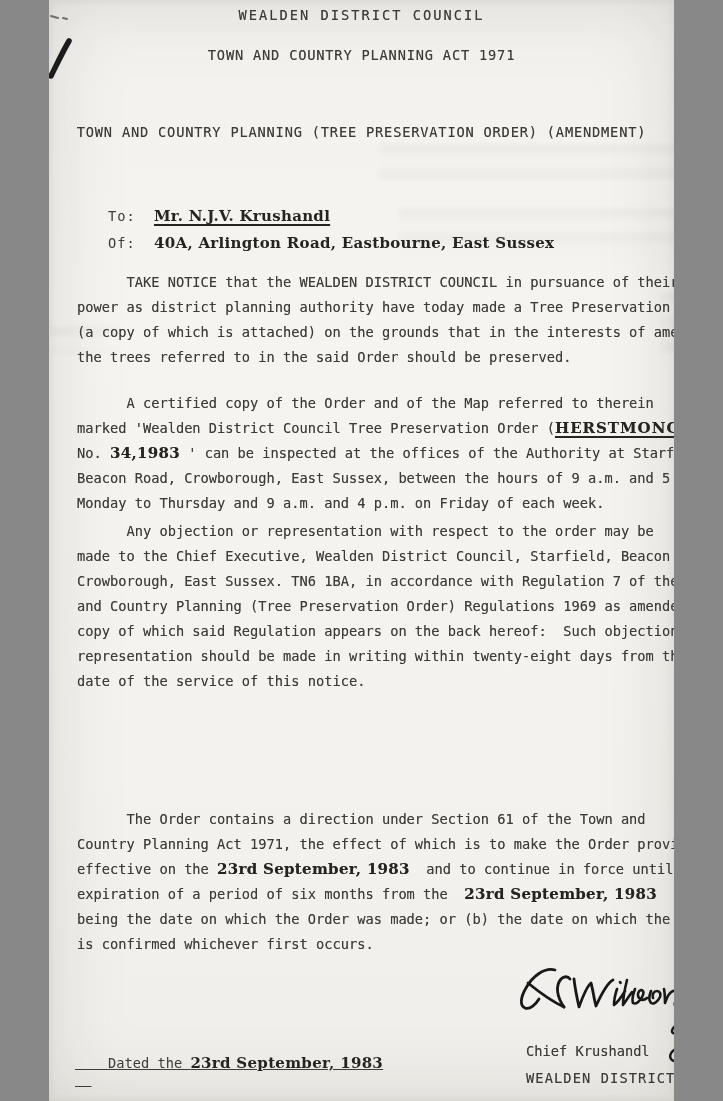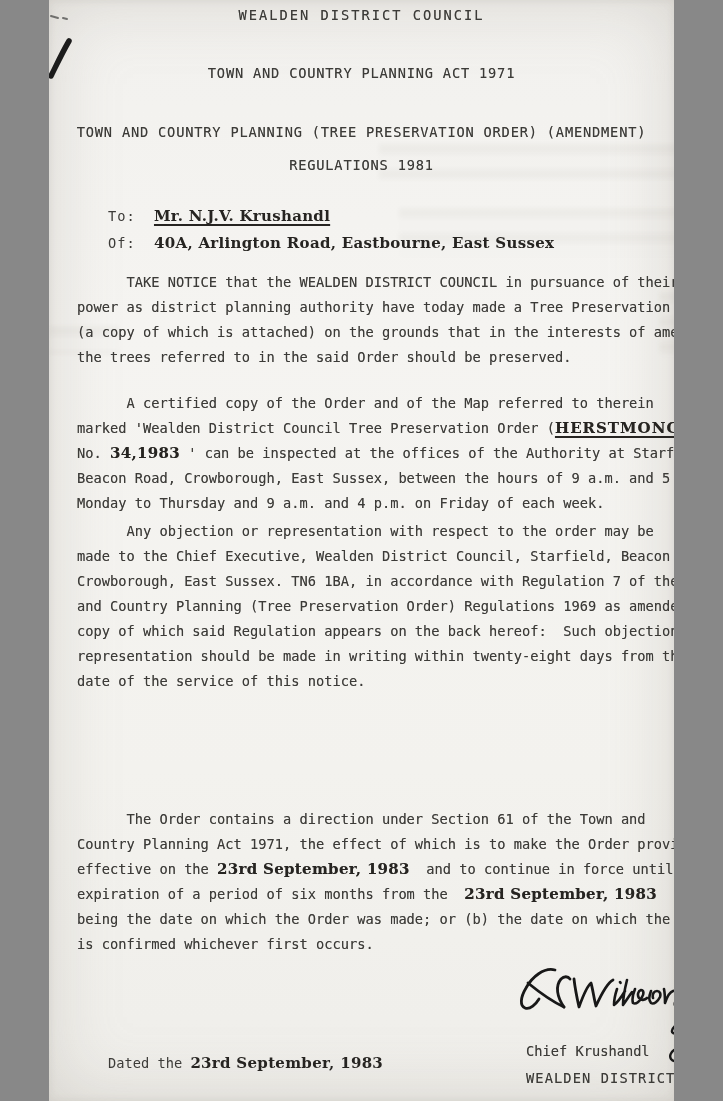--- a/index.html
+++ b/index.html
@@ -28,21 +28,21 @@
   .typed.caps{letter-spacing:1px;}
   .u{text-decoration:underline;text-underline-offset:3px;text-decoration-thickness:1.5px;}
   .torow{position:absolute;left:26px;font-size:13.7px;white-space:pre;}
   .torow .lbl{display:inline-block;width:46px;letter-spacing:1px;}
   .para{
     position:absolute;left:28px;margin:0;
     font-family:"DejaVu Sans Mono","Liberation Mono",monospace;
     font-size:13.7px;line-height:25px;white-space:pre;
     text-shadow:0 0 .4px rgba(55,54,50,.5);
   }
-  .dated{position:absolute;left:26px;font-size:13.7px;white-space:pre;}
+  .dated{position:absolute;left:26px;font-size:13.7px;white-space:pre;text-decoration:underline;}
   .signoff{position:absolute;left:477px;font-size:13.7px;white-space:pre;
     text-shadow:0 0 .4px rgba(55,54,50,.5);}
   .signoff.ls{letter-spacing:1.1px;}
   .signature{position:absolute;left:440px;top:955px;}
   .pen-tick{position:absolute;left:0;top:36px;}
   .pen-dots{position:absolute;left:0;top:8px;}
   .smudge{position:absolute;filter:blur(2px);opacity:.45;pointer-events:none;
     background:repeating-linear-gradient(180deg,rgba(125,118,104,.12) 0 10px,rgba(125,118,104,.02) 10px 25px);}
   .sm1{left:330px;top:144px;width:380px;height:36px;}
   .sm2{left:350px;top:208px;width:360px;height:50px;}
@@ -60,23 +60,22 @@
   <svg class="pen-tick" width="30" height="44" viewBox="0 0 30 44">
     <path d="M2,40 C7,30 13,17 20,5" stroke="#1c1c1c" stroke-width="5.5" fill="none" stroke-linecap="round"></path>
   </svg>
 
   <div class="smudge sm1"></div>
   <div class="smudge sm2"></div>
   <div class="smudge sm3"></div>
   <div class="smudge sm4"></div>
 
   <div class="hline title" style="top:6px">WEALDEN DISTRICT COUNCIL</div>
-  <div class="hline" style="top:64px">TOWN AND COUNTRY PLANNING ACT 1971</div>
+  <div class="hline" style="top:46px">TOWN AND COUNTRY PLANNING ACT 1971</div>
   <div class="hline" style="top:123px">TOWN AND COUNTRY PLANNING (TREE PRESERVATION ORDER) (AMENDMENT)</div>
-  <div class="hline" style="top:156px">REGULATIONS 1981</div>
 
   <div class="torow" style="top:191px">
     <span class="lbl">To:</span><span class="typed u">Mr. N.J.V. Krushandl</span>
   </div>
   <div class="torow" style="top:218px">
     <span class="lbl">Of:</span><span class="typed">40A, Arlington Road, Eastbourne, East Sussex</span>
   </div>
 
   <pre class="para" style="top:270px">      TAKE NOTICE that the WEALDEN DISTRICT COUNCIL in pursuance of their
 power as district planning authority have today made a Tree Preservation Order

